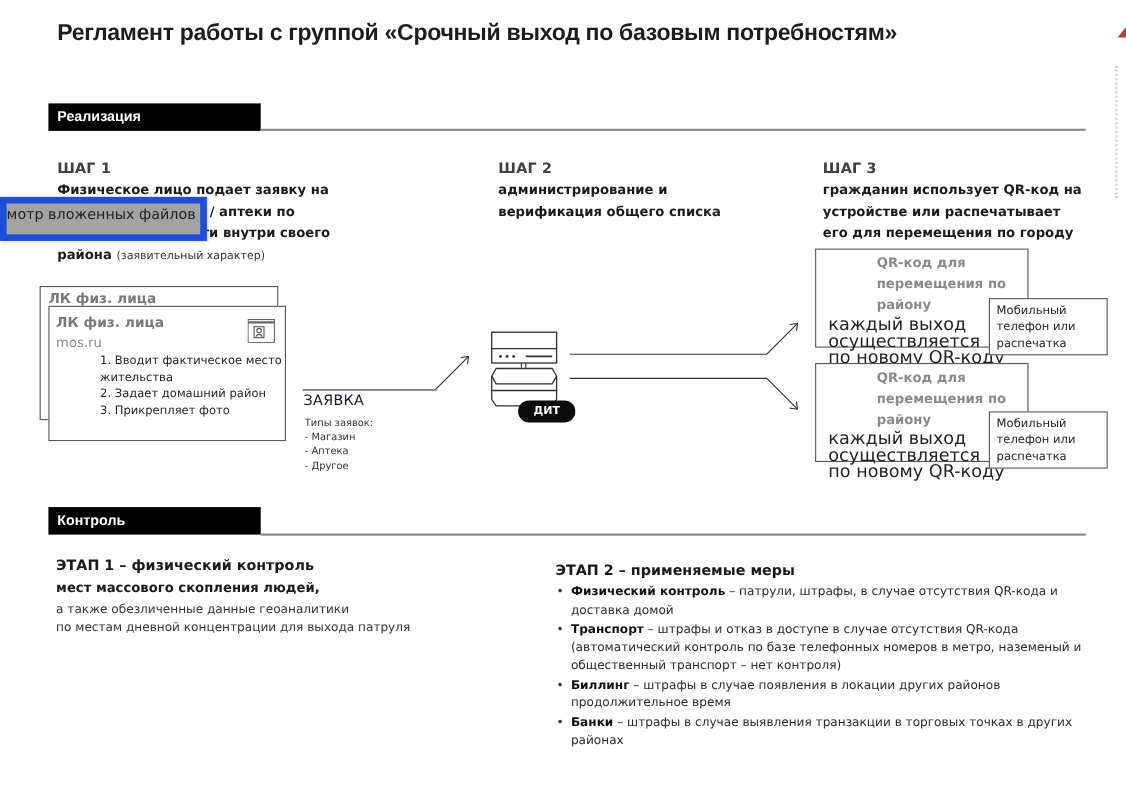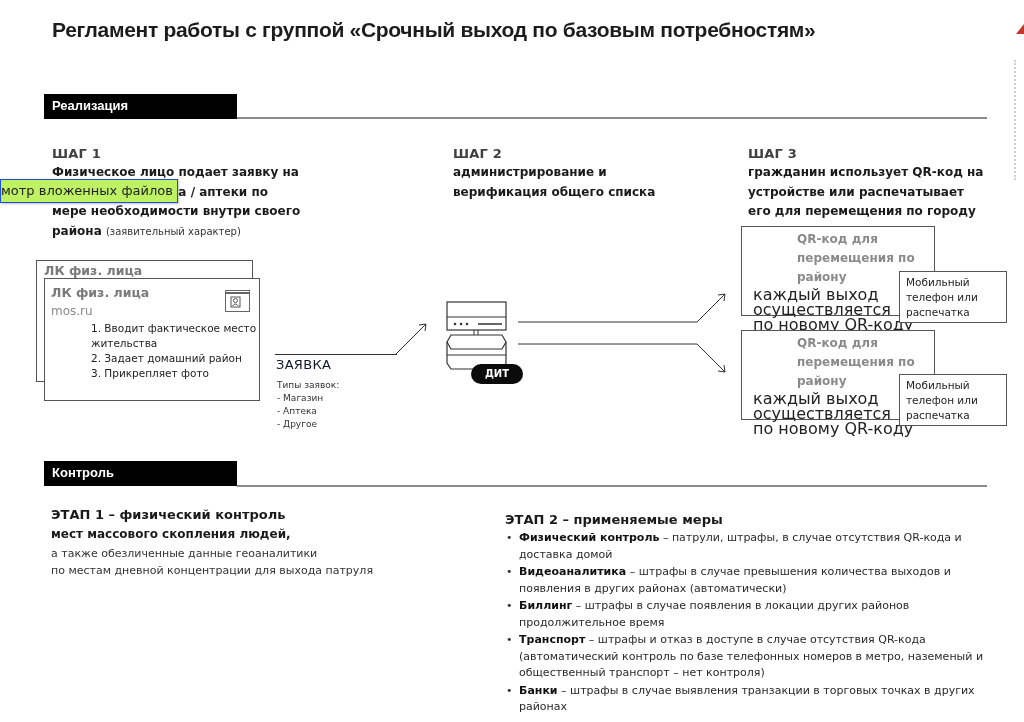--- a/index.html
+++ b/index.html
@@ -28,21 +28,21 @@
   .zayavka-title { font-size: 13px; color: #0f172a; letter-spacing: 0.3px; }
   .zayavka-types { font-size: 9px; line-height: 13px; color: #333; }
 
   .dit-badge { background: #0b0b0b; color: #fff; font-size: 10px; font-weight: bold; border-radius: 11px; text-align: center; line-height: 20px; height: 20px; width: 52px; }
 
   .qr-card { border: 1px solid #555; background: #fff; padding: 3px 0 0 11px; }
   .qr-title { font-weight: bold; font-size: 12px; line-height: 19px; color: #8a8a8a; margin-left: 44px; }
   .qr-line { font-size: 16px; line-height: 15px; color: #222; }
   .phone-card { border: 1px solid #555; background: #fff; padding: 3px 0 0 6px; font-size: 10.5px; line-height: 15px; color: #222; }
 
-  .tooltip { left: 0; top: 179px; height: 24px; padding: 0 4px 0 0; background: #bef264; border: 1px solid #1d4ed8; box-shadow: 1px 1px 2px rgba(0,0,0,0.25); font-size: 13px; line-height: 22px; color: #222; white-space: nowrap; }
+  .tooltip { left: 0; top: 179px; height: 40px; padding: 0 4px 0 0; background: #a3a3a3; border: 6px solid #1d4ed8; box-shadow: 1px 1px 2px rgba(0,0,0,0.25); font-size: 13px; line-height: 22px; color: #222; white-space: nowrap; }
 
   .stage-title { font-weight: bold; font-size: 13px; color: #1a1a1a; }
   .stage-sub { font-size: 11px; line-height: 17px; color: #333; }
 
   .measures { list-style: none; }
   .measures li { position: relative; padding-left: 14px; font-size: 11px; line-height: 16.5px; color: #2a2a2a; margin-bottom: 1px; }
   .measures li::before { content: "•"; position: absolute; left: 1px; top: 0; color: #333; }
   .measures li b { font-weight: bold; color: #111; }
 </style>
 </head>
@@ -169,18 +169,17 @@
   <div class="stage-title" style="line-height:20px;">ЭТАП 1 – физический контроль</div>
   <div class="stage-title" style="font-size:12px; line-height:19px;">мест массового скопления людей,</div>
   <div class="stage-sub" style="margin-top:1px;">а также обезличенные данные геоаналитики</div>
   <div class="stage-sub">по местам дневной концентрации для выхода патруля</div>
 </div>
 
 <div class="abs" style="left:505px; top:510px; width:495px;">
   <div class="stage-title" style="line-height:20px;">ЭТАП 2 – применяемые меры</div>
   <ul class="measures">
     <li><b>Физический контроль</b><span> – патрули, штрафы, в случае отсутствия QR-кода и доставка домой</span></li>
-    <li><b>Видеоаналитика</b><span> – штрафы в случае превышения количества выходов и появления в других районах (автоматически)</span></li>
+    <li><b>Транспорт</b><span> – штрафы и отказ в доступе в случае отсутствия QR-кода (автоматический контроль по базе телефонных номеров в метро, наземеный и общественный транспорт – нет контроля)</span></li>
     <li><b>Биллинг</b><span> – штрафы в случае появления в локации других районов продолжительное время</span></li>
-    <li><b>Транспорт</b><span> – штрафы и отказ в доступе в случае отсутствия QR-кода (автоматический контроль по базе телефонных номеров в метро, наземеный и общественный транспорт – нет контроля)</span></li>
     <li><b>Банки</b><span> – штрафы в случае выявления транзакции в торговых точках в других районах</span></li>
   </ul>
 </div>
 
 </body></html>

